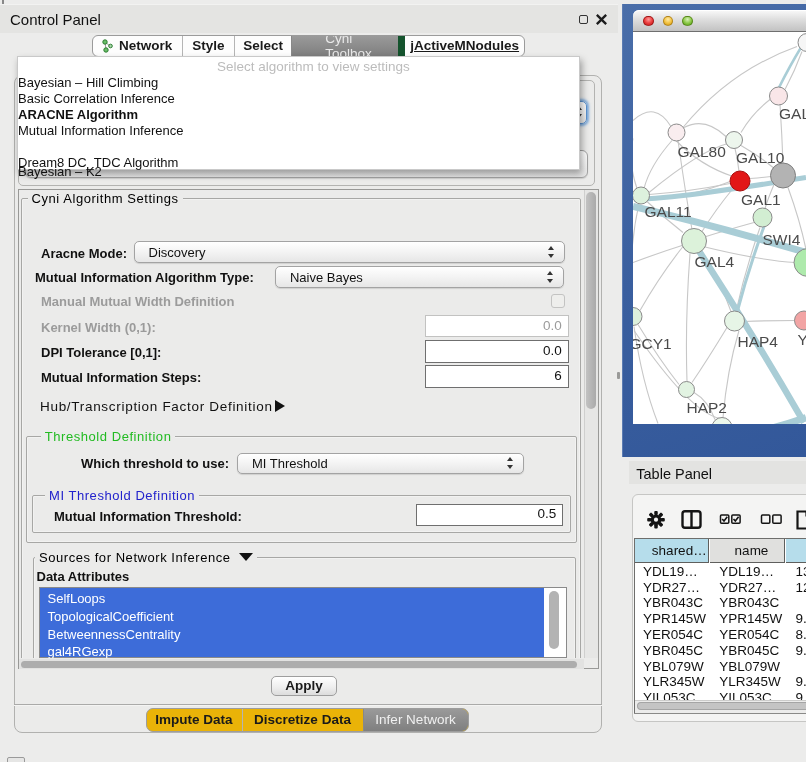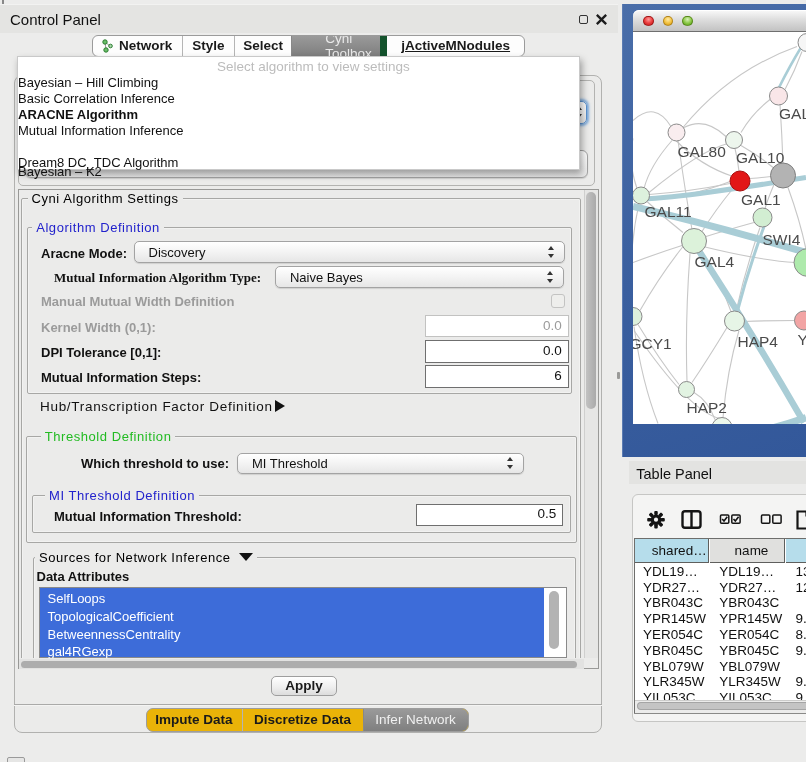--- a/index.html
+++ b/index.html
@@ -43,21 +43,21 @@
       <line x1="3" y1="3" x2="8" y2="7" stroke="#999" stroke-width="1"></line>
       <line x1="3" y1="3" x2="4" y2="11" stroke="#999" stroke-width="1"></line>
       <circle cx="3" cy="3" r="2.2" fill="#6abf69" stroke="#2e7d32" stroke-width="1"></circle>
       <circle cx="8.5" cy="7" r="1.8" fill="#a5d6a7" stroke="#2e7d32" stroke-width="1"></circle>
       <circle cx="4" cy="11" r="2.2" fill="#6abf69" stroke="#2e7d32" stroke-width="1"></circle>
     </svg>
     <span>Network</span>
     </div>
   <div style="width:52.5px;display:flex;align-items:center;justify-content:center;border-left:1px solid #b5b5b5;">Style</div>
   <div style="width:57px;display:flex;align-items:center;justify-content:center;border-left:1px solid #b5b5b5;">Select</div>
-  <div style="width:89px;display:flex;align-items:center;justify-content:center;border-left:1px solid #888;background:linear-gradient(#9a9a9a,#7e7e7e);color:#e9e9e9;font-weight:normal;padding-left:33px;">Cyni Toolbox</div>
+  <div style="width:107px;display:flex;align-items:center;justify-content:center;border-left:1px solid #888;background:linear-gradient(#9a9a9a,#7e7e7e);color:#e9e9e9;font-weight:normal;padding-left:33px;">Cyni Toolbox</div>
   <div style="flex:1;display:flex;align-items:center;justify-content:center;border-left:7px solid #14532d;text-decoration:underline;">jActiveMNodules</div>
 </div>
 
 <div class="abs" style="left:13.5px;top:74.5px;width:588px;height:658.5px;border:1px solid #b1b1af;border-radius:8px;background:#ebebea;"></div>
 
 <div class="abs" style="left:17.5px;top:80px;width:577.5px;height:105.5px;border:1px solid #b3b3b1;border-radius:5px;"></div>
 
 <div class="combo" style="left:25px;top:101px;width:562px;height:22.5px;border-color:#5b92cf;box-shadow:0 0 2.5px 2px rgba(90,150,215,0.75);">
   <span class="arr" style="right:3px;"></span>
 </div>
@@ -65,31 +65,28 @@
 
 <div class="abs" id="sp" style="left:17.5px;top:189.3px;width:581px;height:479.7px;border:1px solid #999997;background:#ebebea;overflow:hidden;"></div>
 
 <div class="abs" style="left:18.5px;top:190.3px;width:565px;height:468px;overflow:hidden;">
 <div class="abs" style="left:-18.5px;top:-190.3px;width:806px;height:762px;">
 
   <div class="fieldset" style="left:20.6px;top:197.5px;width:560px;height:700px;">
     <span class="legend" style="left:6px;">Cyni Algorithm Settings</span>
   </div>
 
-  <div class="fieldset" style="left:27.2px;top:227px;width:545.3px;height:166.5px;">
-    <span class="legend" style="left:4px;color:#2222cc;">Algorithm Definition</span>
-  </div>
 
   <div class="lbl bold" style="left:41px;top:245.5px;">Aracne Mode:</div>
   <div class="combo" style="left:133.5px;top:241px;width:431px;height:22px;">
         <span class="ctext">Discovery</span>
         <span class="arr"></span>
       </div>
 
-  <div class="lbl bold" style="left:54px;top:270px;font-family:Liberation Serif, serif;">Mutual Information Algorithm Type:</div>
+  <div class="lbl bold" style="left:35px;top:270px;">Mutual Information Algorithm Type:</div>
   <div class="combo" style="left:274.9px;top:266.2px;width:289.6px;height:22px;">
         <span class="ctext">Naive Bayes</span>
         <span class="arr"></span>
       </div>
 
   <div class="lbl bold gray" style="left:41px;top:294px;">Manual Mutual Width Definition</div>
   <div class="abs" style="left:551px;top:294px;width:13.5px;height:13.5px;border:1px solid #c3c3c2;border-radius:3px;background:#eeeeec;"></div>
 
   <div class="lbl bold gray" style="left:41px;top:319.8px;">Kernel Width (0,1):</div>
   <div class="field gray" style="left:424.8px;top:315.4px;width:143.9px;height:21.8px;border:1px solid #c2c2c1;line-height:20px;color:#9b9b9b;">0.0</div>

